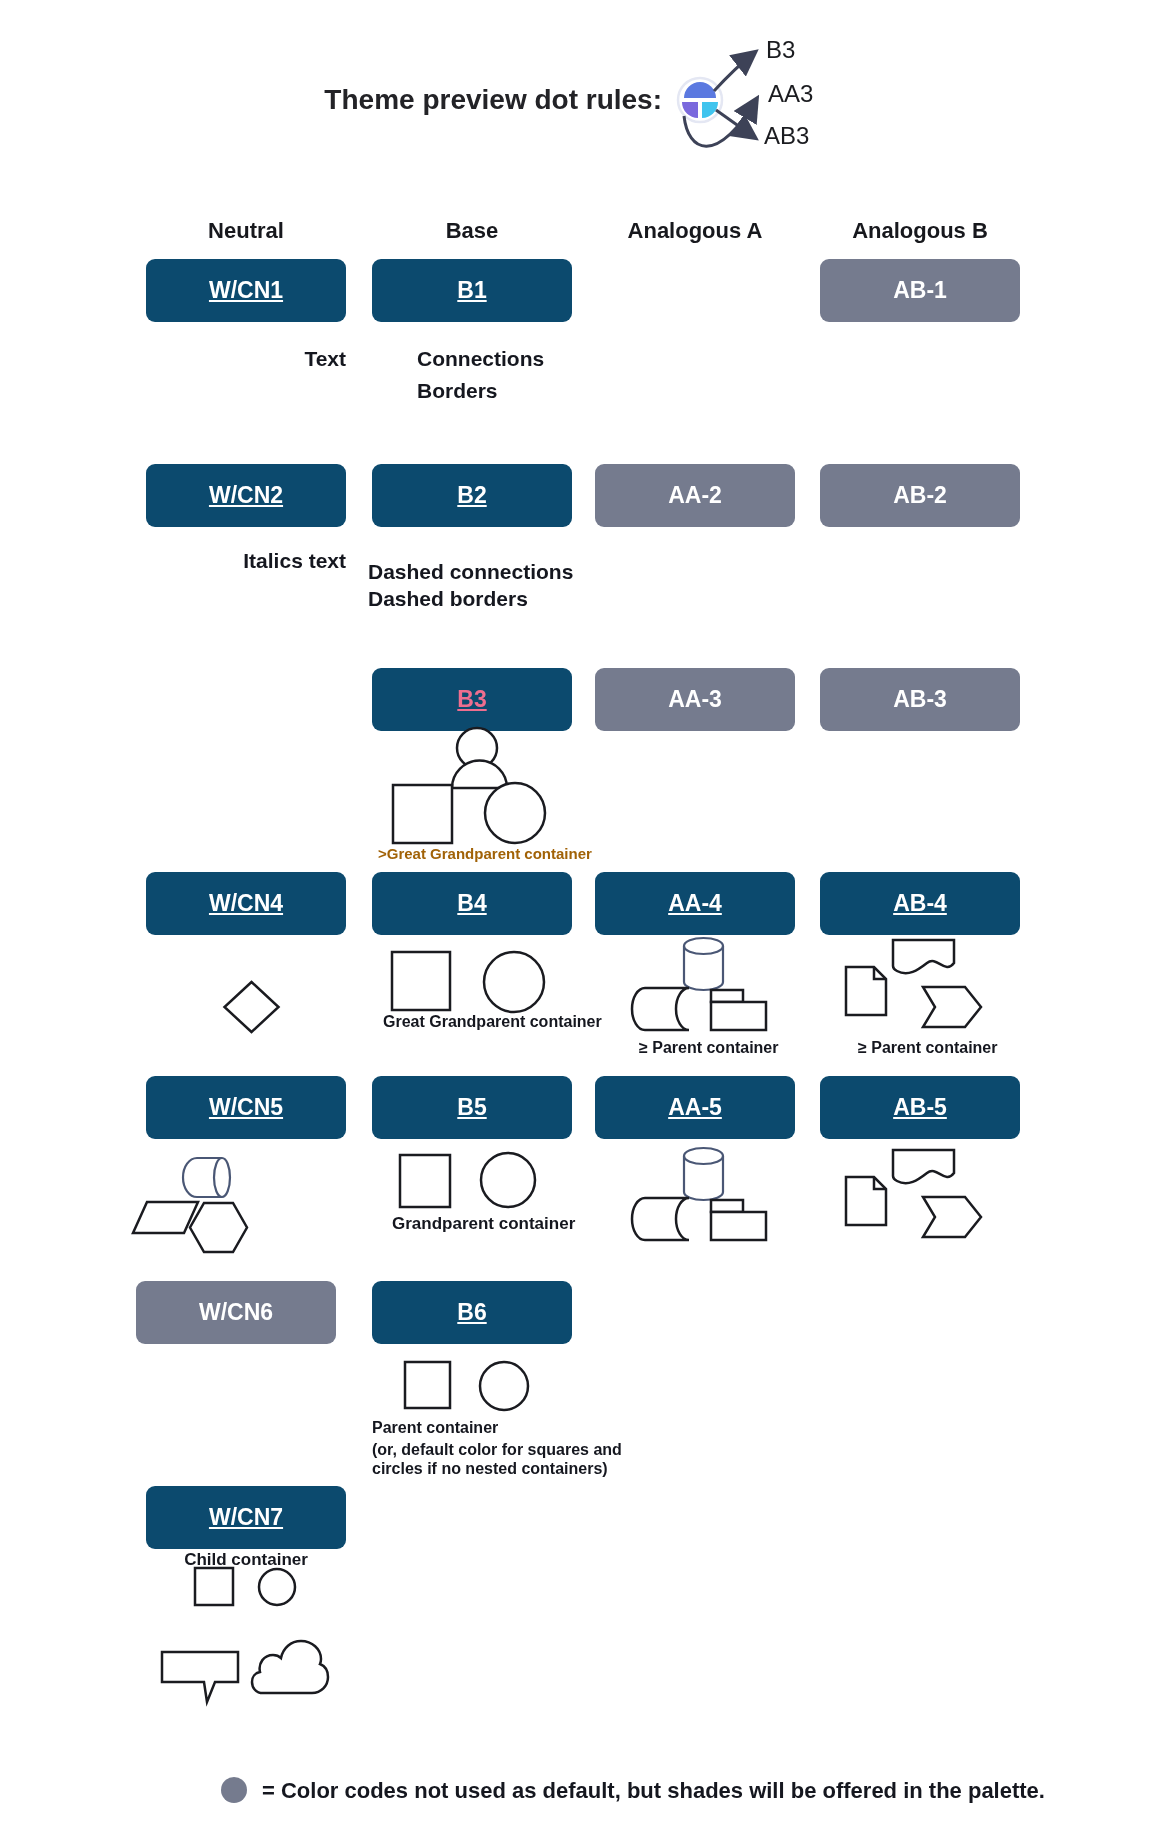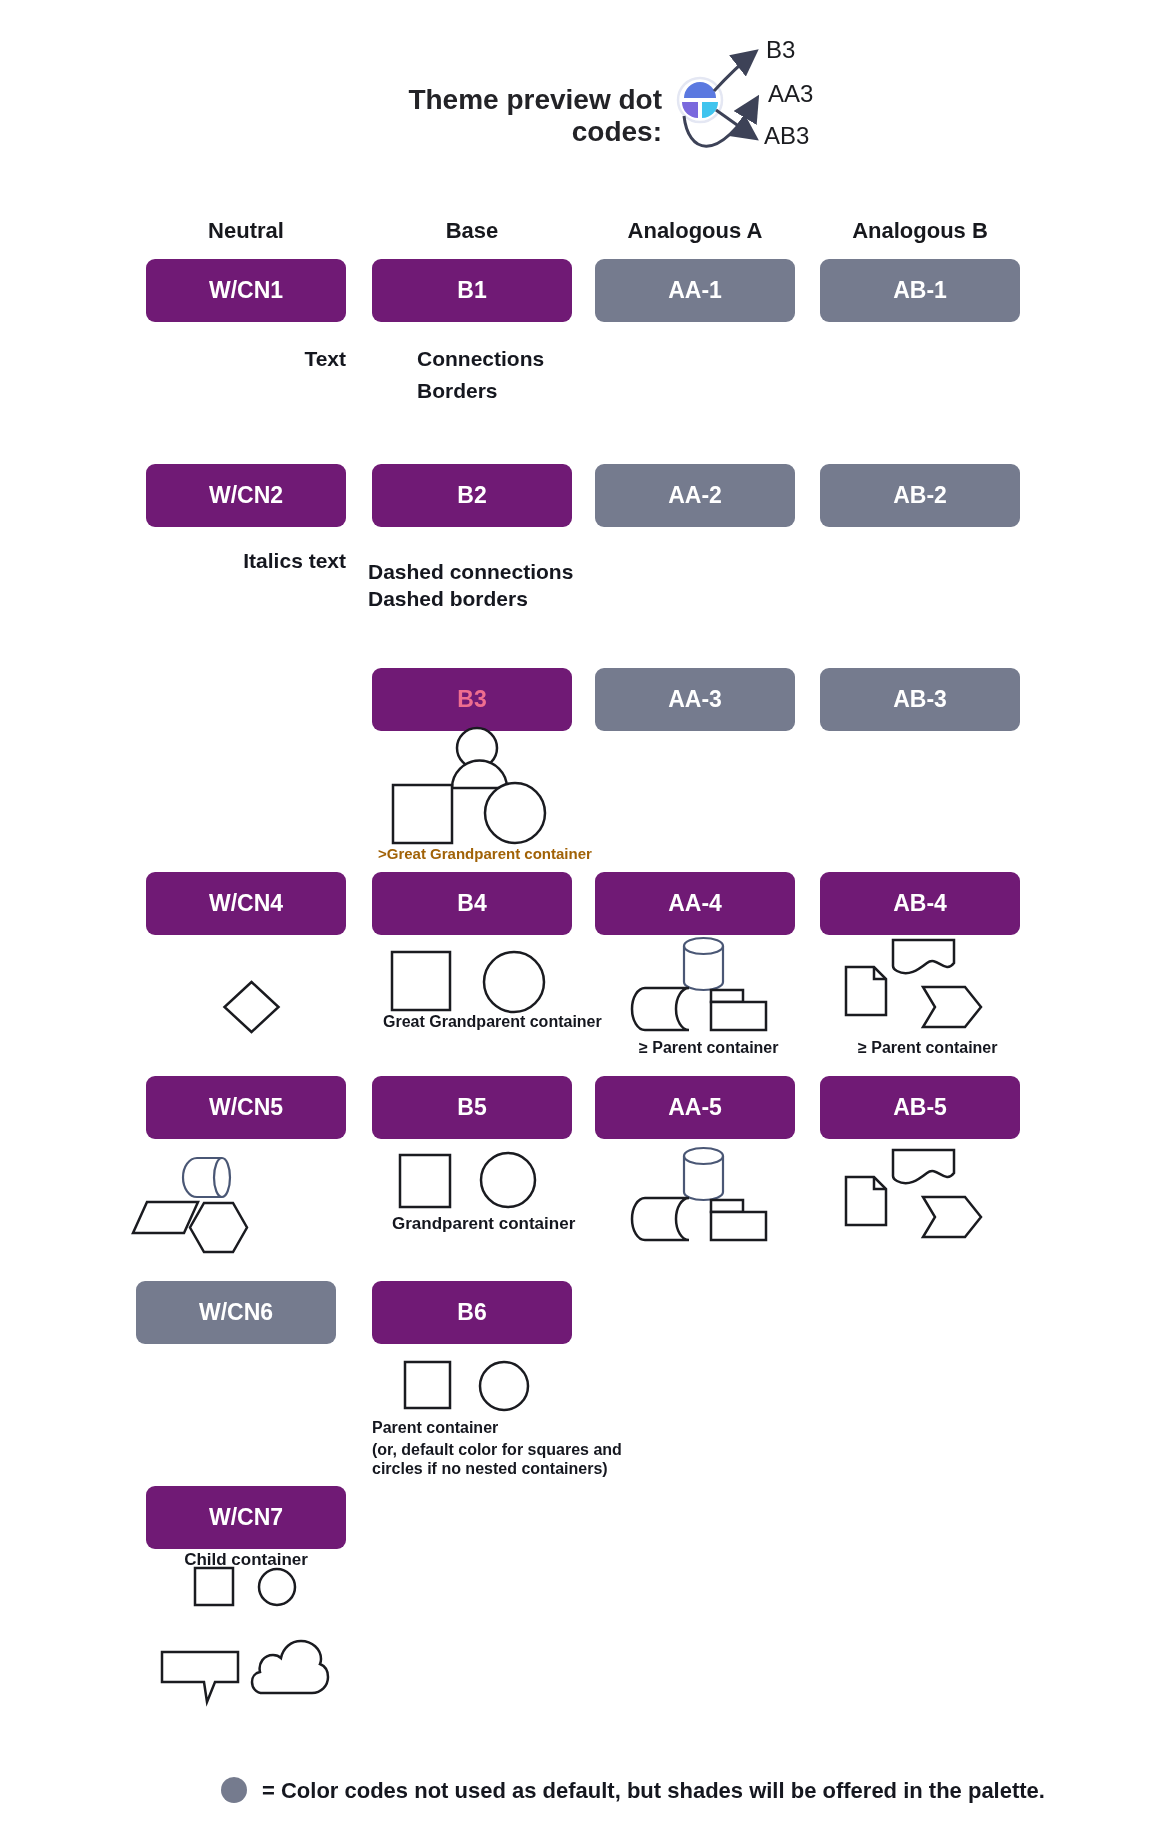--- a/index.html
+++ b/index.html
@@ -11,21 +11,21 @@
     position:absolute;left:320px;top:84px;width:342px;text-align:right;
     font-size:28px;font-weight:600;color:#232327;letter-spacing:0;
   }
   .dot-target{position:absolute;font-size:24px;font-weight:400;color:#1b1c20;}
   .hdr{position:absolute;width:200px;text-align:center;font-size:22px;font-weight:700;color:#17181d;}
   .pill{
     position:absolute;width:200px;height:63px;border-radius:9px;
     display:flex;align-items:center;justify-content:center;
     font-size:23px;font-weight:700;color:#ffffff;
   }
-  .pill.dark{background:#701a75;}
+  .pill.dark{background:#0c4a6e;text-decoration:underline;}
   .pill.gray{background:#757b8e;}
   .pill.pink-text{color:#ef6e8f;}
   .lbl{position:absolute;font-size:21px;font-weight:700;color:#15171f;text-align:center;}
   .lbl.center{width:200px;text-align:right;}
   .lbl-sm{position:absolute;font-size:16px;font-weight:700;color:#15171f;}
   .lbl-xs{position:absolute;font-size:15px;font-weight:700;color:#a16207;}
   .legend-dot{
     position:absolute;left:221px;top:1777px;width:26px;height:26px;border-radius:50%;
     background:#757b8e;
   }
@@ -34,21 +34,21 @@
   .blackline{fill:#ffffff;stroke:#1a1b20;stroke-width:2.5;}
   .blackline-open{fill:none;stroke:#1a1b20;stroke-width:2.5;}
   .slateline{fill:#ffffff;stroke:#4a5775;stroke-width:2.2;}
   .slateline-open{fill:none;stroke:#4a5775;stroke-width:2.2;}
 </style>
 </head>
 <body>
 
 <div id="canvas">
 
-  <div class="title">Theme preview dot codes:</div>
+  <div class="title">Theme preview dot rules:</div>
 
   <svg style="left:600px;top:20px" width="260" height="160" viewBox="0 0 260 160">
     <defs>
       <marker id="arr" markerWidth="9" markerHeight="9" refX="7" refY="4.5" orient="auto">
         <path d="M0,0 L9,4.5 L0,9 Z" fill="#3d4257"></path>
       </marker>
     </defs>
     <circle cx="100" cy="80" r="22" fill="#ffffff" stroke="#e4e7f3" stroke-width="2.5"></circle>
     <path d="M 84,78 A 16,16 0 0 1 116,78 Z" fill="#5b79e0"></path>
     <path d="M 82,82 A 16,16 0 0 0 98,98 L 98,82 Z" fill="#7a68dd"></path>
@@ -61,21 +61,20 @@
   <div class="dot-target" style="left:768px;top:80px">AA3</div>
   <div class="dot-target" style="left:764px;top:122px">AB3</div>
 
   <div class="hdr" style="left:146px;top:218px">Neutral</div>
   <div class="hdr" style="left:372px;top:218px">Base</div>
   <div class="hdr" style="left:595px;top:218px">Analogous A</div>
   <div class="hdr" style="left:820px;top:218px">Analogous B</div>
 
   <div class="pill dark" style="left:146px;top:259px">W/CN1</div>
   <div class="pill dark" style="left:372px;top:259px">B1</div>
-  <div class="pill gray" style="left:595px;top:259px">AA-1</div>
   <div class="pill gray" style="left:820px;top:259px">AB-1</div>
   <div class="lbl center" style="left:146px;top:347px">Text</div>
   <div class="lbl" style="left:417px;top:347px">Connections</div>
   <div class="lbl" style="left:417px;top:379px">Borders</div>
 
   <div class="pill dark" style="left:146px;top:464px">W/CN2</div>
   <div class="pill dark" style="left:372px;top:464px">B2</div>
   <div class="pill gray" style="left:595px;top:464px">AA-2</div>
   <div class="pill gray" style="left:820px;top:464px">AB-2</div>
   <div class="lbl center" style="left:146px;top:549px">Italics text</div>

